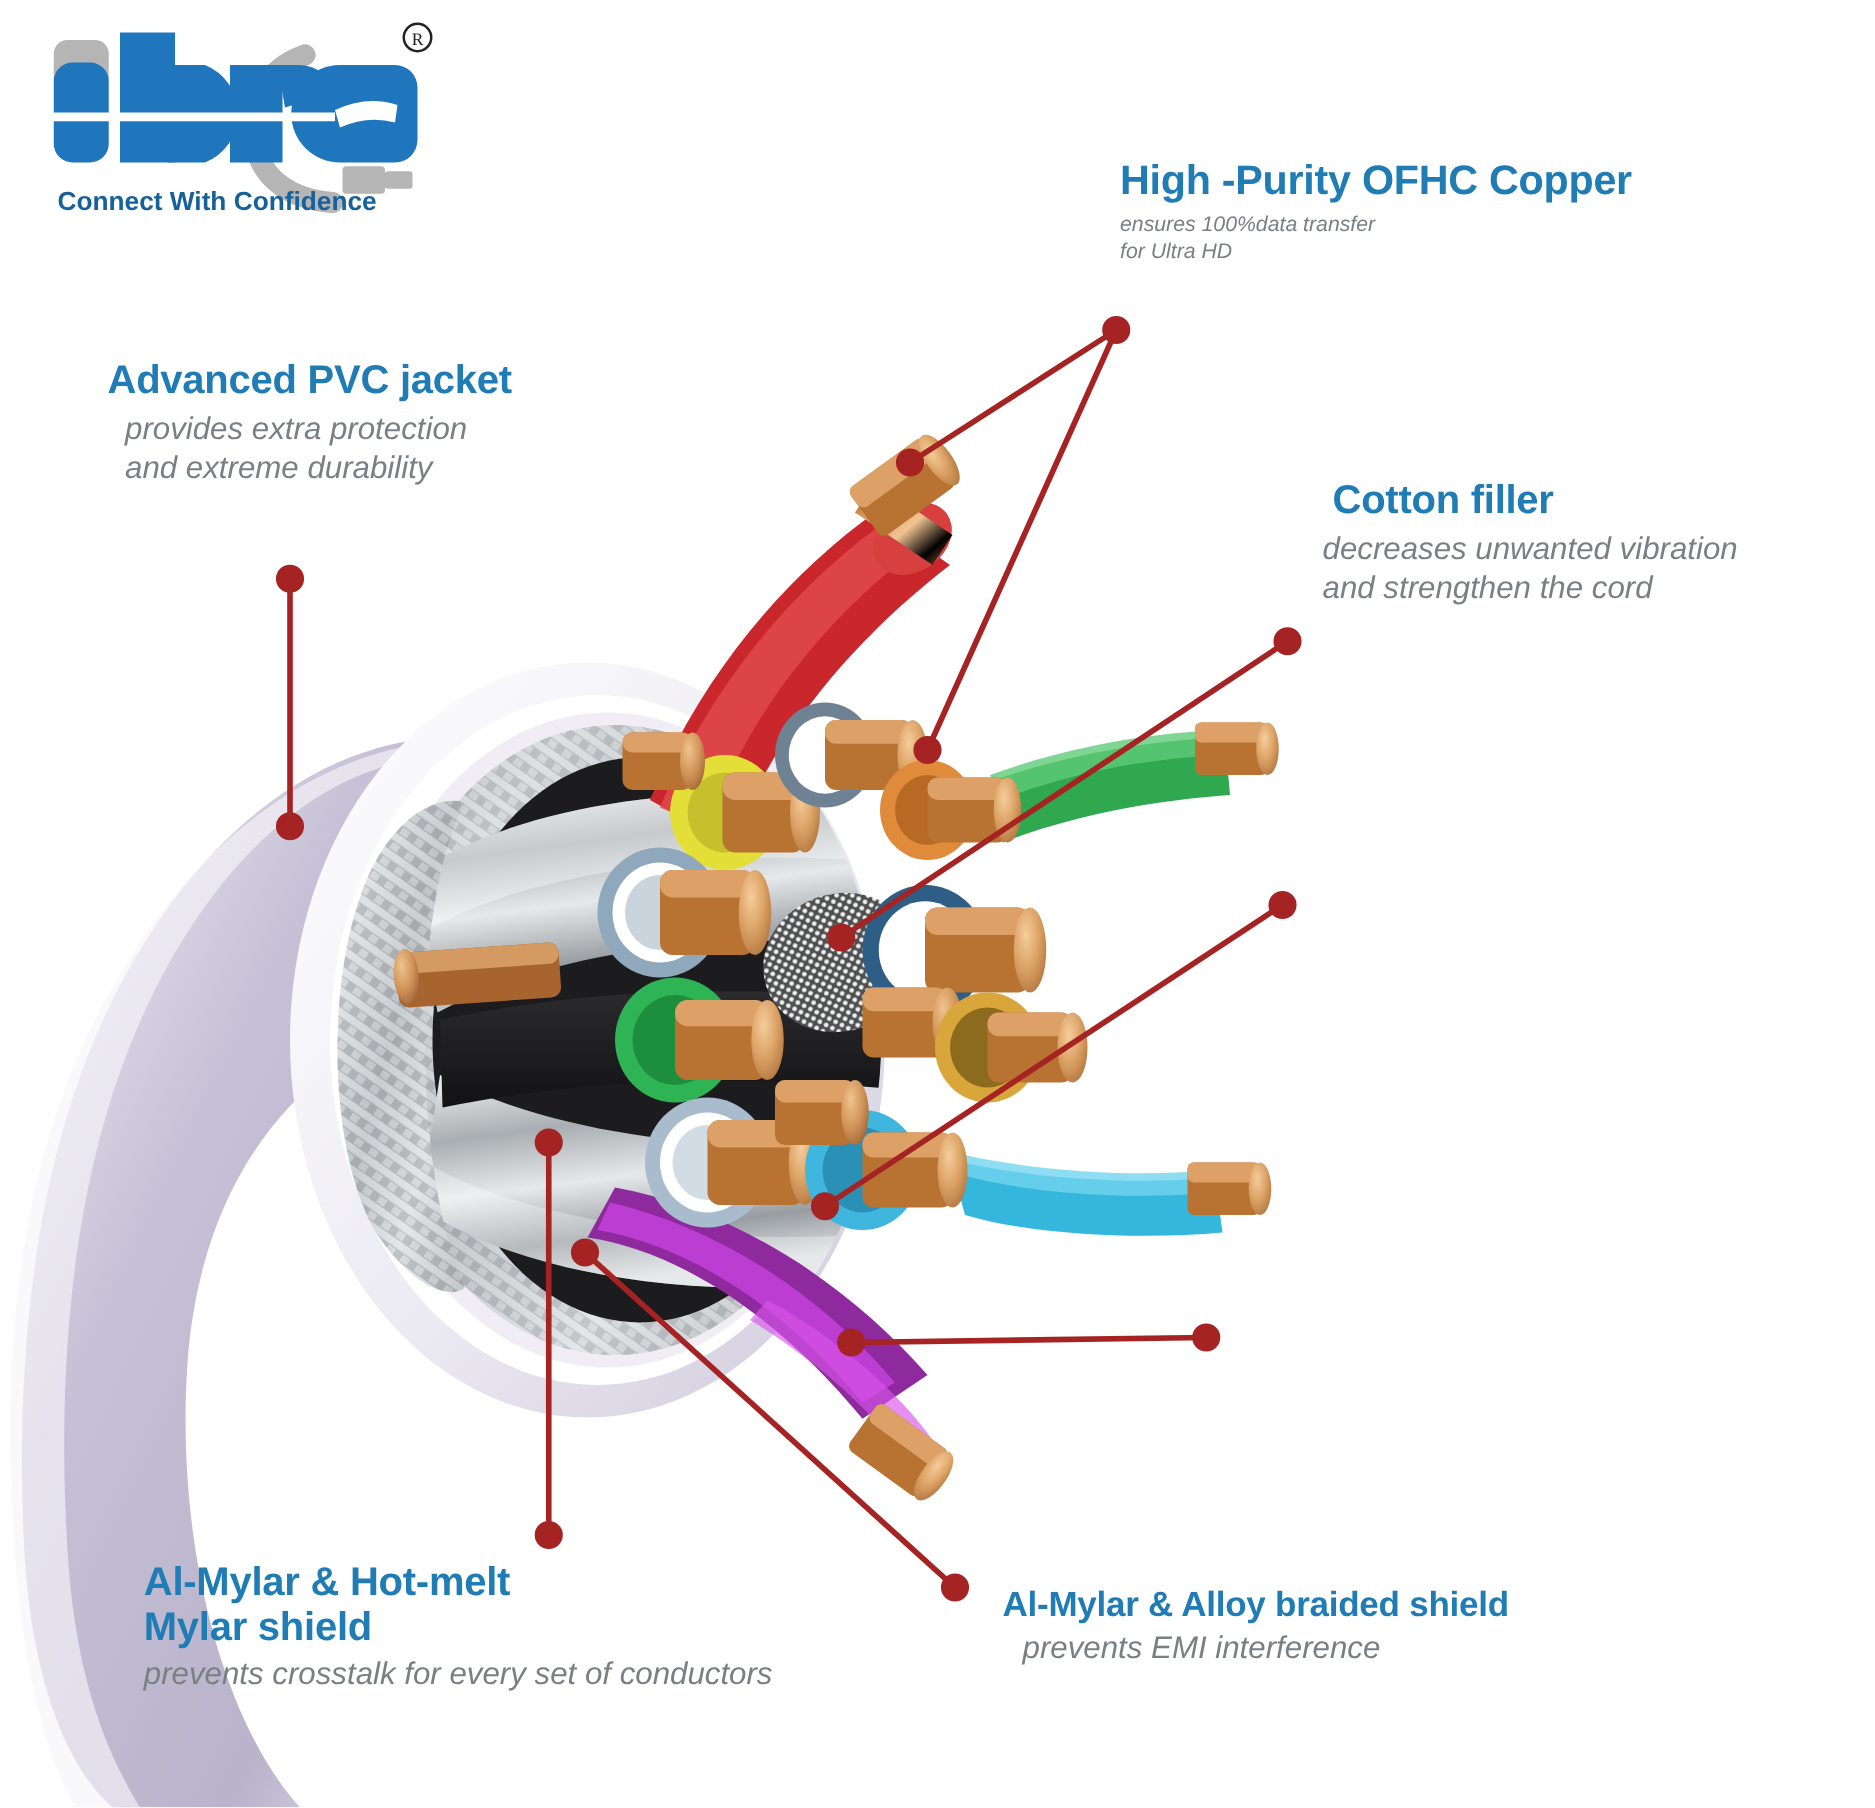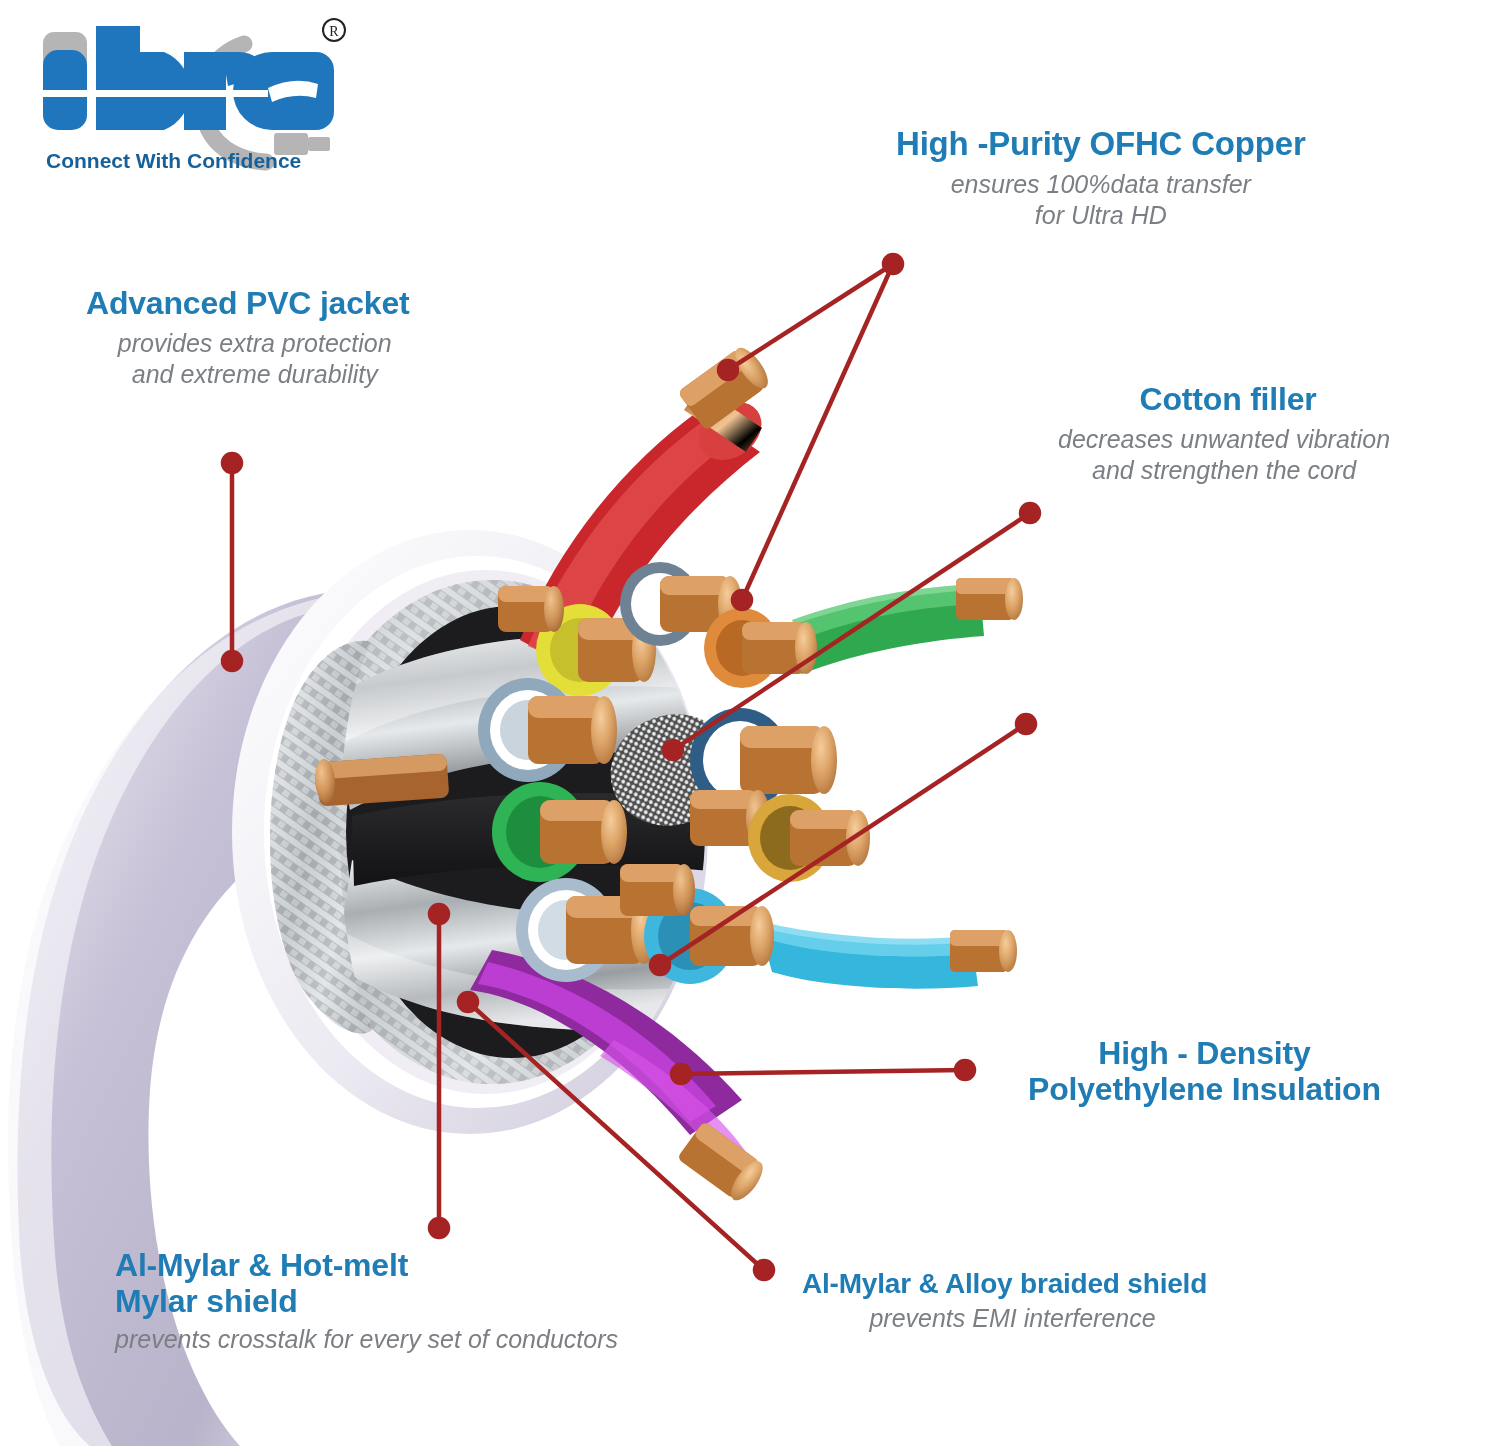--- a/index.html
+++ b/index.html
@@ -5,29 +5,29 @@
   html,body{margin:0;padding:0;background:#fff;}
   body{width:1500px;height:1446px;position:relative;overflow:hidden;
        font-family:"Liberation Sans",sans-serif;}
   #stage{position:absolute;inset:0;}
 
   
   #logo{position:absolute;left:22px;top:8px;width:340px;height:170px;}
   #logo svg{display:block;}
 
   
-  .callout{position:absolute;text-align:center;}
+  .callout{position:absolute;}
   .c-title{color:#1f7cb4;font-weight:bold;line-height:1.12;
            letter-spacing:-0.2px;white-space:pre-line;}
   .c-sub{color:#7b7f84;font-style:italic;line-height:1.25;
          white-space:pre-line;margin-top:2px;}
 
   #co-ofhc{left:896px;top:126px;}
   #co-ofhc .c-title{font-size:33px;}
-  #co-ofhc .c-sub{font-size:25px;margin-top:6px;}
+  #co-ofhc .c-sub{font-size:17px;margin-top:6px;}
 
   #co-pvc{left:86px;top:286px;}
   #co-pvc .c-title{font-size:32px;}
   #co-pvc .c-sub{font-size:25px;margin-top:6px;padding-left:14px;}
 
   #co-cotton{left:1058px;top:382px;}
   #co-cotton .c-title{font-size:32px;padding-left:8px;}
   #co-cotton .c-sub{font-size:25px;margin-top:6px;}
 
   #co-nitro{left:1050px;top:640px;}
@@ -430,24 +430,20 @@
 and extreme durability</div>
   </div>
 
   <div class="callout" id="co-cotton">
     <div class="c-title">Cotton filler</div>
     <div class="c-sub">decreases unwanted vibration
 and strengthen the cord</div>
   </div>
 
 
-  <div class="callout" id="co-hdpe">
-    <div class="c-title">High - Density
-Polyethylene Insulation</div>
-  </div>
 
   <div class="callout" id="co-almylar">
     <div class="c-title">Al-Mylar &amp; Hot-melt
 Mylar shield</div>
     <div class="c-sub">prevents crosstalk for every set of conductors</div>
   </div>
 
   <div class="callout" id="co-braid">
     <div class="c-title">Al-Mylar &amp; Alloy braided shield</div>
     <div class="c-sub">prevents EMI interference</div>

